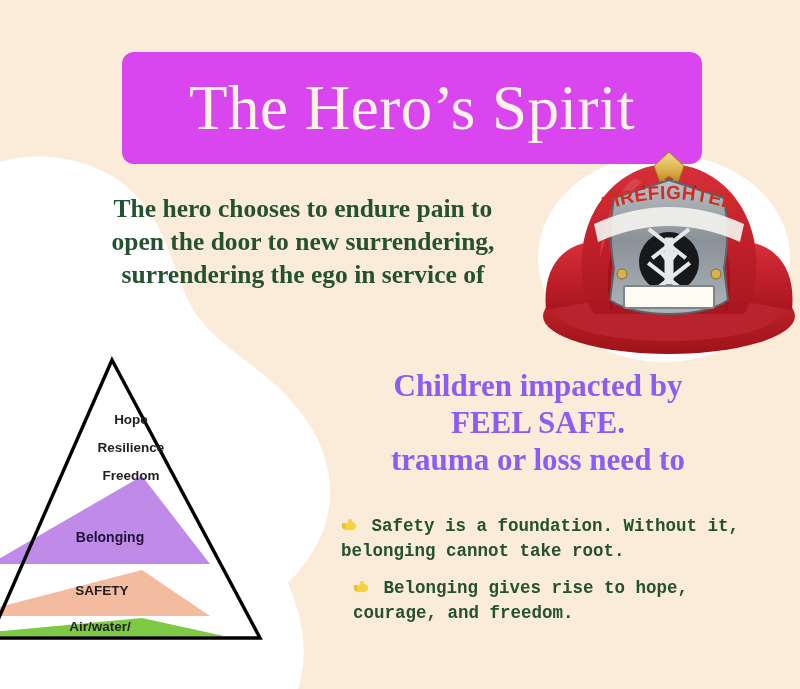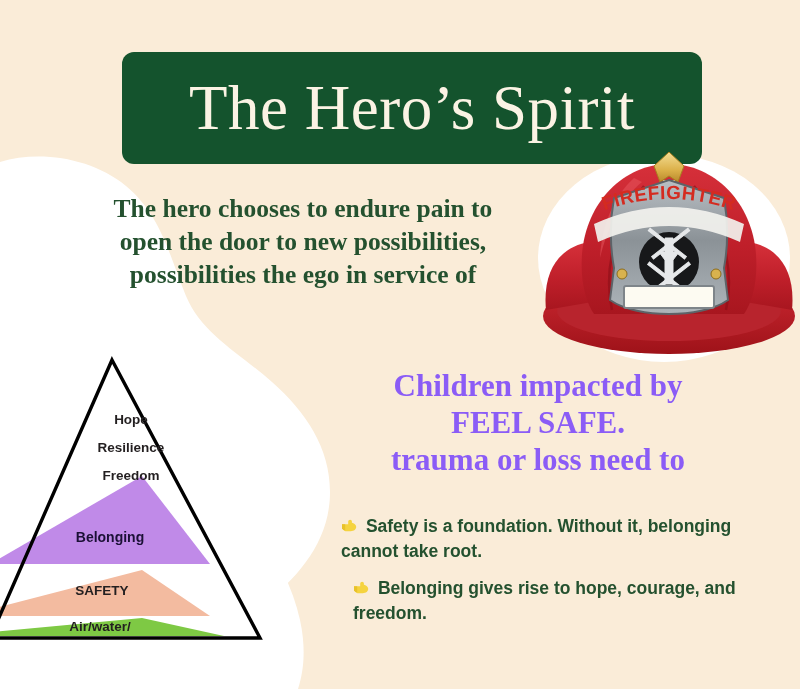--- a/index.html
+++ b/index.html
@@ -9,21 +9,21 @@
     font-family:"Liberation Serif", serif;
   }
   .stage{position:absolute;inset:0;width:800px;height:689px;overflow:hidden;}
 
   
   .blob-svg{position:absolute;left:0;top:0;width:800px;height:689px;}
 
   
   .title-bar{
     position:absolute;left:122px;top:52px;width:580px;height:112px;
-    background:#14532d;border-radius:12px;
+    background:#d946ef;border-radius:12px;
     display:flex;align-items:center;justify-content:center;
   }
   .title-text{
     font-family:"Liberation Serif", serif;
     font-size:63px;line-height:1;color:#fbf3e4;letter-spacing:0.5px;
     white-space:nowrap;
   }
 
   
   .intro{
@@ -53,21 +53,21 @@
   .headline{
     position:absolute;left:342px;top:367px;width:392px;
     text-align:center;color:#8b5cf6;
     font-family:"Liberation Serif", serif;
     font-weight:700;font-size:31px;line-height:1.20;
   }
 
   
   .bullets{
     position:absolute;left:341px;top:514px;width:420px;
-    color:#24512f;font-family:Liberation Sans, sans-serif;
+    color:#24512f;font-family:Liberation Mono, monospace;
     font-weight:700;font-size:17.5px;line-height:1.42;
   }
   .bullet-row{display:block;margin-bottom:1px;}
   .hand{
     display:inline-block;width:17px;height:14px;position:relative;
     vertical-align:-1px;margin-right:3px;
   }
   .hand svg{position:absolute;left:0;top:0;}
 </style>
 </head>
@@ -94,22 +94,22 @@
 
     <ellipse cx="664" cy="258" rx="126" ry="104" fill="#ffffff"></ellipse>
   </svg>
 
   <div class="title-bar">
     <span class="title-text">The Hero’s Spirit</span>
   </div>
 
   <div class="intro">
     <div>The hero chooses to endure pain to</div>
-    <div>open the door to new possibilities,</div>
-    <div>possibilities the ego in service of</div>
+    <div>open the door to new surrendering,</div>
+    <div>surrendering the ego in service of</div>
   </div>
 
   <div class="helmet-wrap">
     <svg width="262" height="212" viewBox="0 0 262 212">
       <defs>
         <linearGradient id="shellG" x1="0" y1="0" x2="0" y2="1">
           <stop offset="0%" stop-color="#d6303a"></stop>
           <stop offset="55%" stop-color="#bf1f2a"></stop>
           <stop offset="100%" stop-color="#a8161f"></stop>
         </linearGradient>

